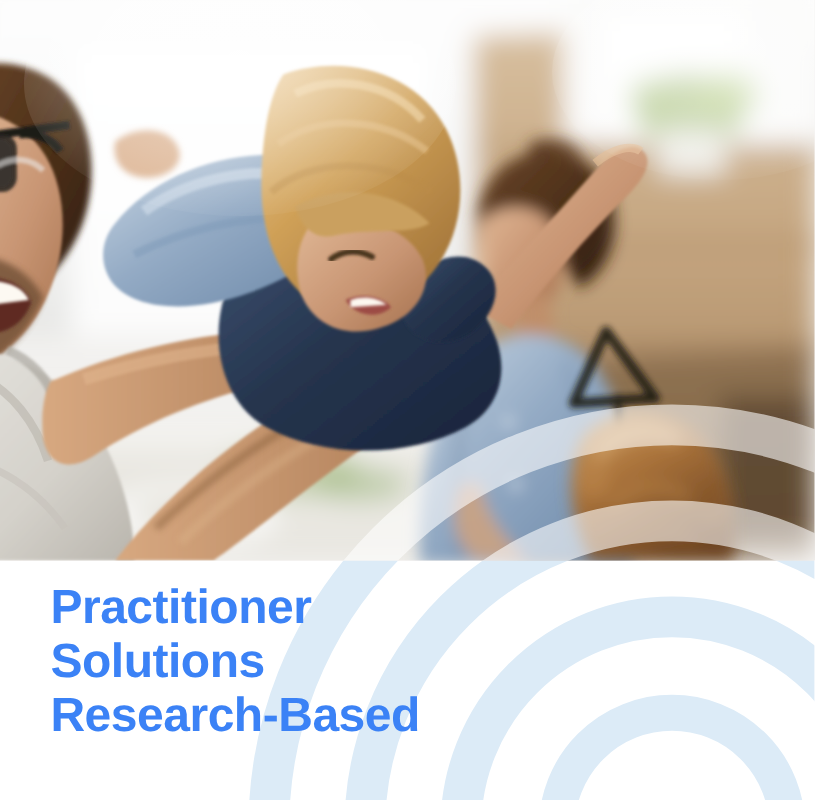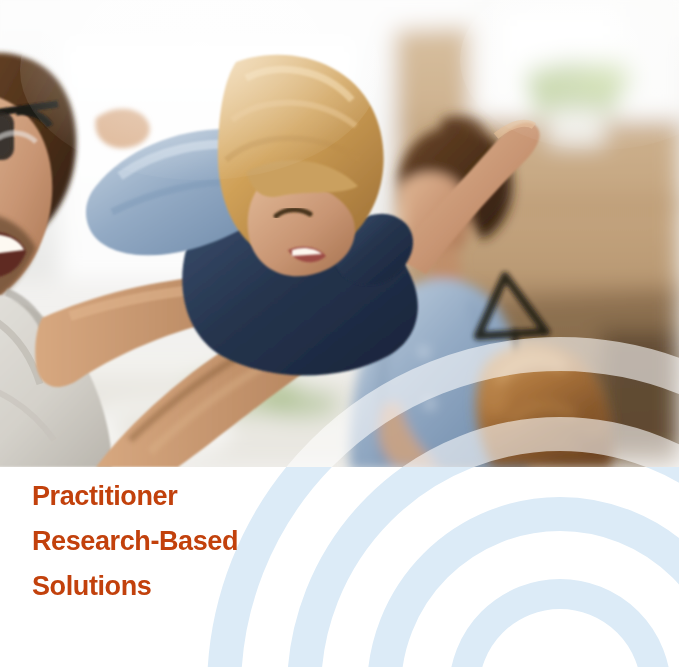--- a/index.html
+++ b/index.html
@@ -57,25 +57,25 @@
     left: 0;
     top: 467px;
     width: 679px;
     height: 200px;
     overflow: hidden;
   }
   .headline {
     position: absolute;
     left: 32px;
     top: 7px;
-    margin: 0;
+    margin: 10px;
     width: 420px;
-    color: #c2410c;
+    color: #3b82f6;
     font-family: "Liberation Sans", sans-serif;
-    font-size: 27px;
+    font-size: 40px;
     line-height: 45px;
     font-weight: bold;
     letter-spacing: -0.4px;
   }
   .headline .ln { display: block; white-space: nowrap; }
 </style>
 </head>
 <body>
 
 <div class="banner">
@@ -337,18 +337,18 @@
           <circle cx="560" cy="223" r="96" stroke-width="30"></circle>
           <circle cx="560" cy="223" r="176" stroke-width="34"></circle>
           <circle cx="560" cy="223" r="256" stroke-width="34"></circle>
           <circle cx="560" cy="223" r="336" stroke-width="34"></circle>
         </g>
       </svg>
     </div>
 
     <h1 class="headline">
       <span class="ln">Practitioner</span>
+      <span class="ln">Solutions</span>
       <span class="ln">Research-Based</span>
-      <span class="ln">Solutions</span>
     </h1>
   </div>
 
 </div>
 
 </body></html>

